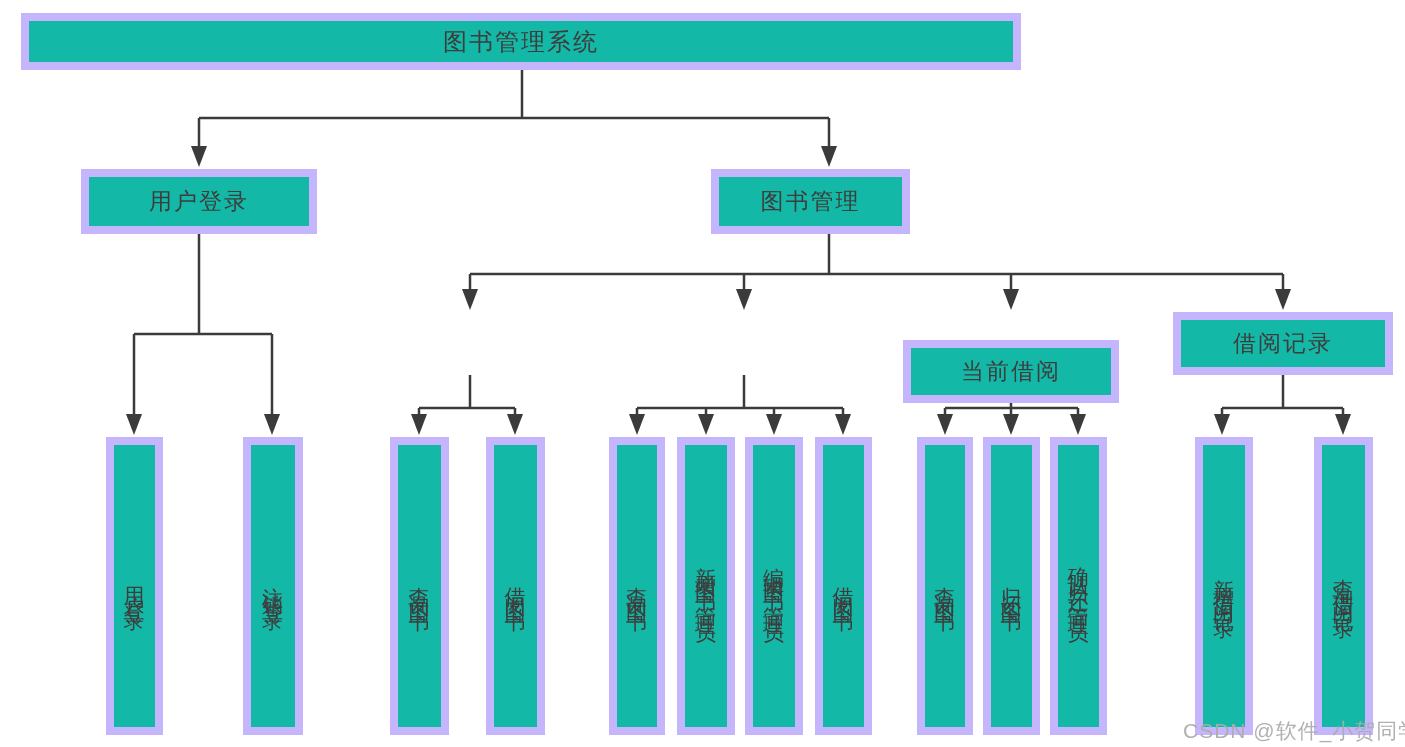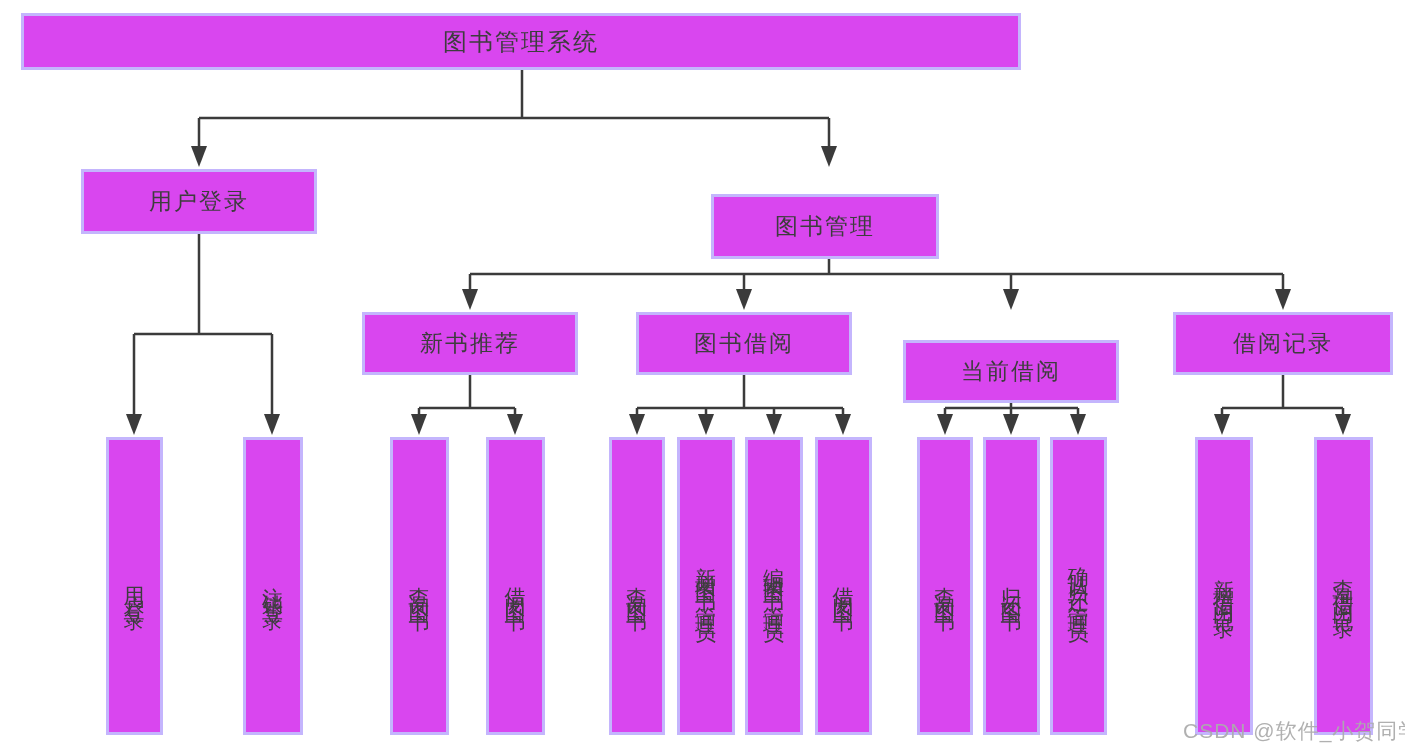--- a/index.html
+++ b/index.html
@@ -7,41 +7,41 @@
     position:relative;
     width:1405px;height:747px;
     background:#ffffff;
     overflow:hidden;
     font-family:"Liberation Sans","DejaVu Sans",sans-serif;
   }
   #wires{position:absolute;left:0;top:0;width:1405px;height:747px;}
   .box{
     position:absolute;
     box-sizing:border-box;
-    border:3px solid #c4b5fd;
-    background:#d946ef;
+    border:8px solid #c4b5fd;
+    background:#14b8a6;
     display:flex;
     align-items:center;
     justify-content:center;
     color:#3d3d3d;
   }
   .h-box{font-size:23px;letter-spacing:2px;}
   .root-box{font-size:24px;}
   .v-box{
     writing-mode:vertical-rl;
     text-orientation:mixed;
     font-size:21px;
     letter-spacing:8px;
     line-height:1;
     text-align:center;
   }
   
   .n-root           {left:21px;  top:13px;  width:1000px;height:57px;}
   .n-user-login     {left:81px;  top:169px; width:236px; height:65px;}
-  .n-book-mgmt      {left:711px; top:169px; width:228px; height:65px;margin-top:25px;}
+  .n-book-mgmt      {left:711px; top:169px; width:199px; height:65px;}
   .n-new-books      {left:362px; top:312px; width:216px; height:63px;}
   .n-book-borrow    {left:636px; top:312px; width:216px; height:63px;}
   .n-current-borrow {left:903px; top:312px; width:216px; height:63px;margin-top:28px;}
   .n-borrow-records {left:1173px;top:312px; width:220px; height:63px;}
   .leaf{top:437px;height:298px;}
   .l-a1{left:106px; width:57px;}
   .l-a2{left:243px; width:60px;}
   .l-b1{left:390px; width:59px;}
   .l-b2{left:486px; width:59px;}
   .l-c1{left:609px; width:56px;}
@@ -106,22 +106,20 @@
       <polygon points="1214,414 1230,414 1222,435"></polygon>
       <polygon points="1335,414 1351,414 1343,435"></polygon>
     </g>
   </svg>
 
   <div class="box h-box root-box n-root">图书管理系统</div>
 
   <div class="box h-box n-user-login">用户登录</div>
   <div class="box h-box n-book-mgmt">图书管理</div>
 
-  <div class="box h-box n-new-books">新书推荐</div>
-  <div class="box h-box n-book-borrow">图书借阅</div>
   <div class="box h-box n-current-borrow">当前借阅</div>
   <div class="box h-box n-borrow-records">借阅记录</div>
 
   <div class="box v-box leaf l-a1">用户登录</div>
   <div class="box v-box leaf l-a2">注销登录</div>
 
   <div class="box v-box leaf l-b1">查询图书</div>
   <div class="box v-box leaf l-b2">借阅图书</div>
 
   <div class="box v-box leaf l-c1">查询图书</div>

